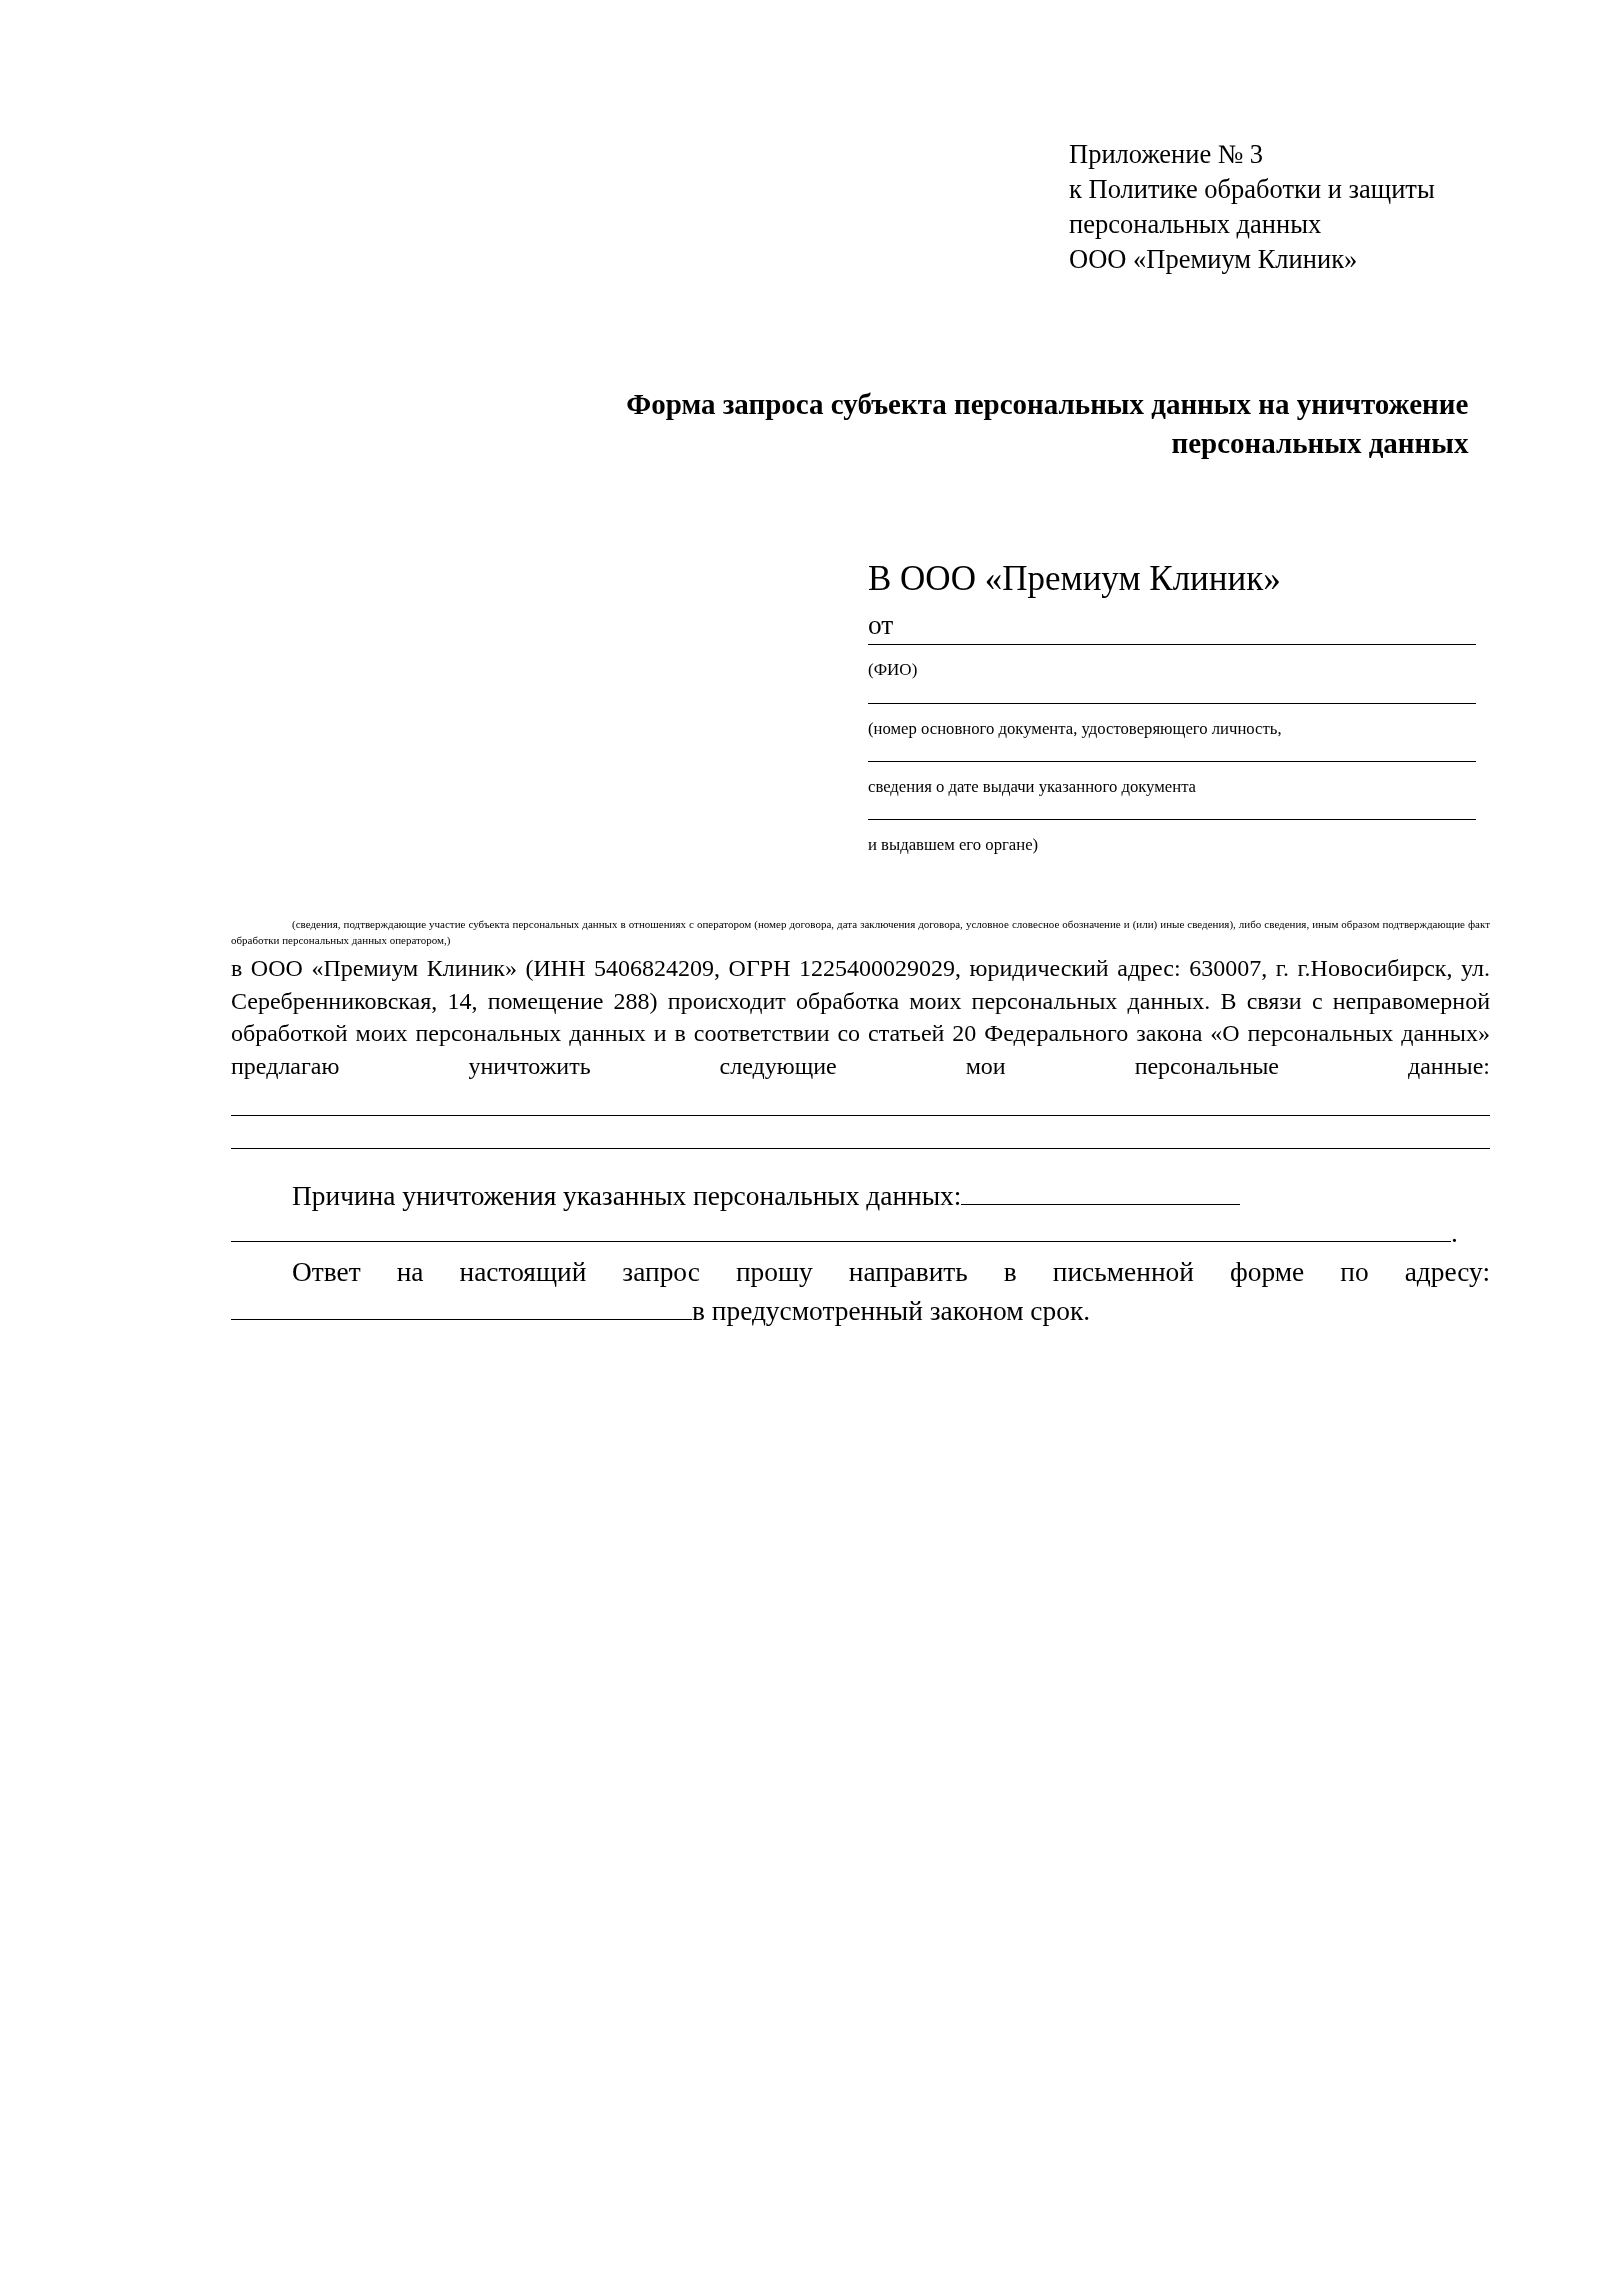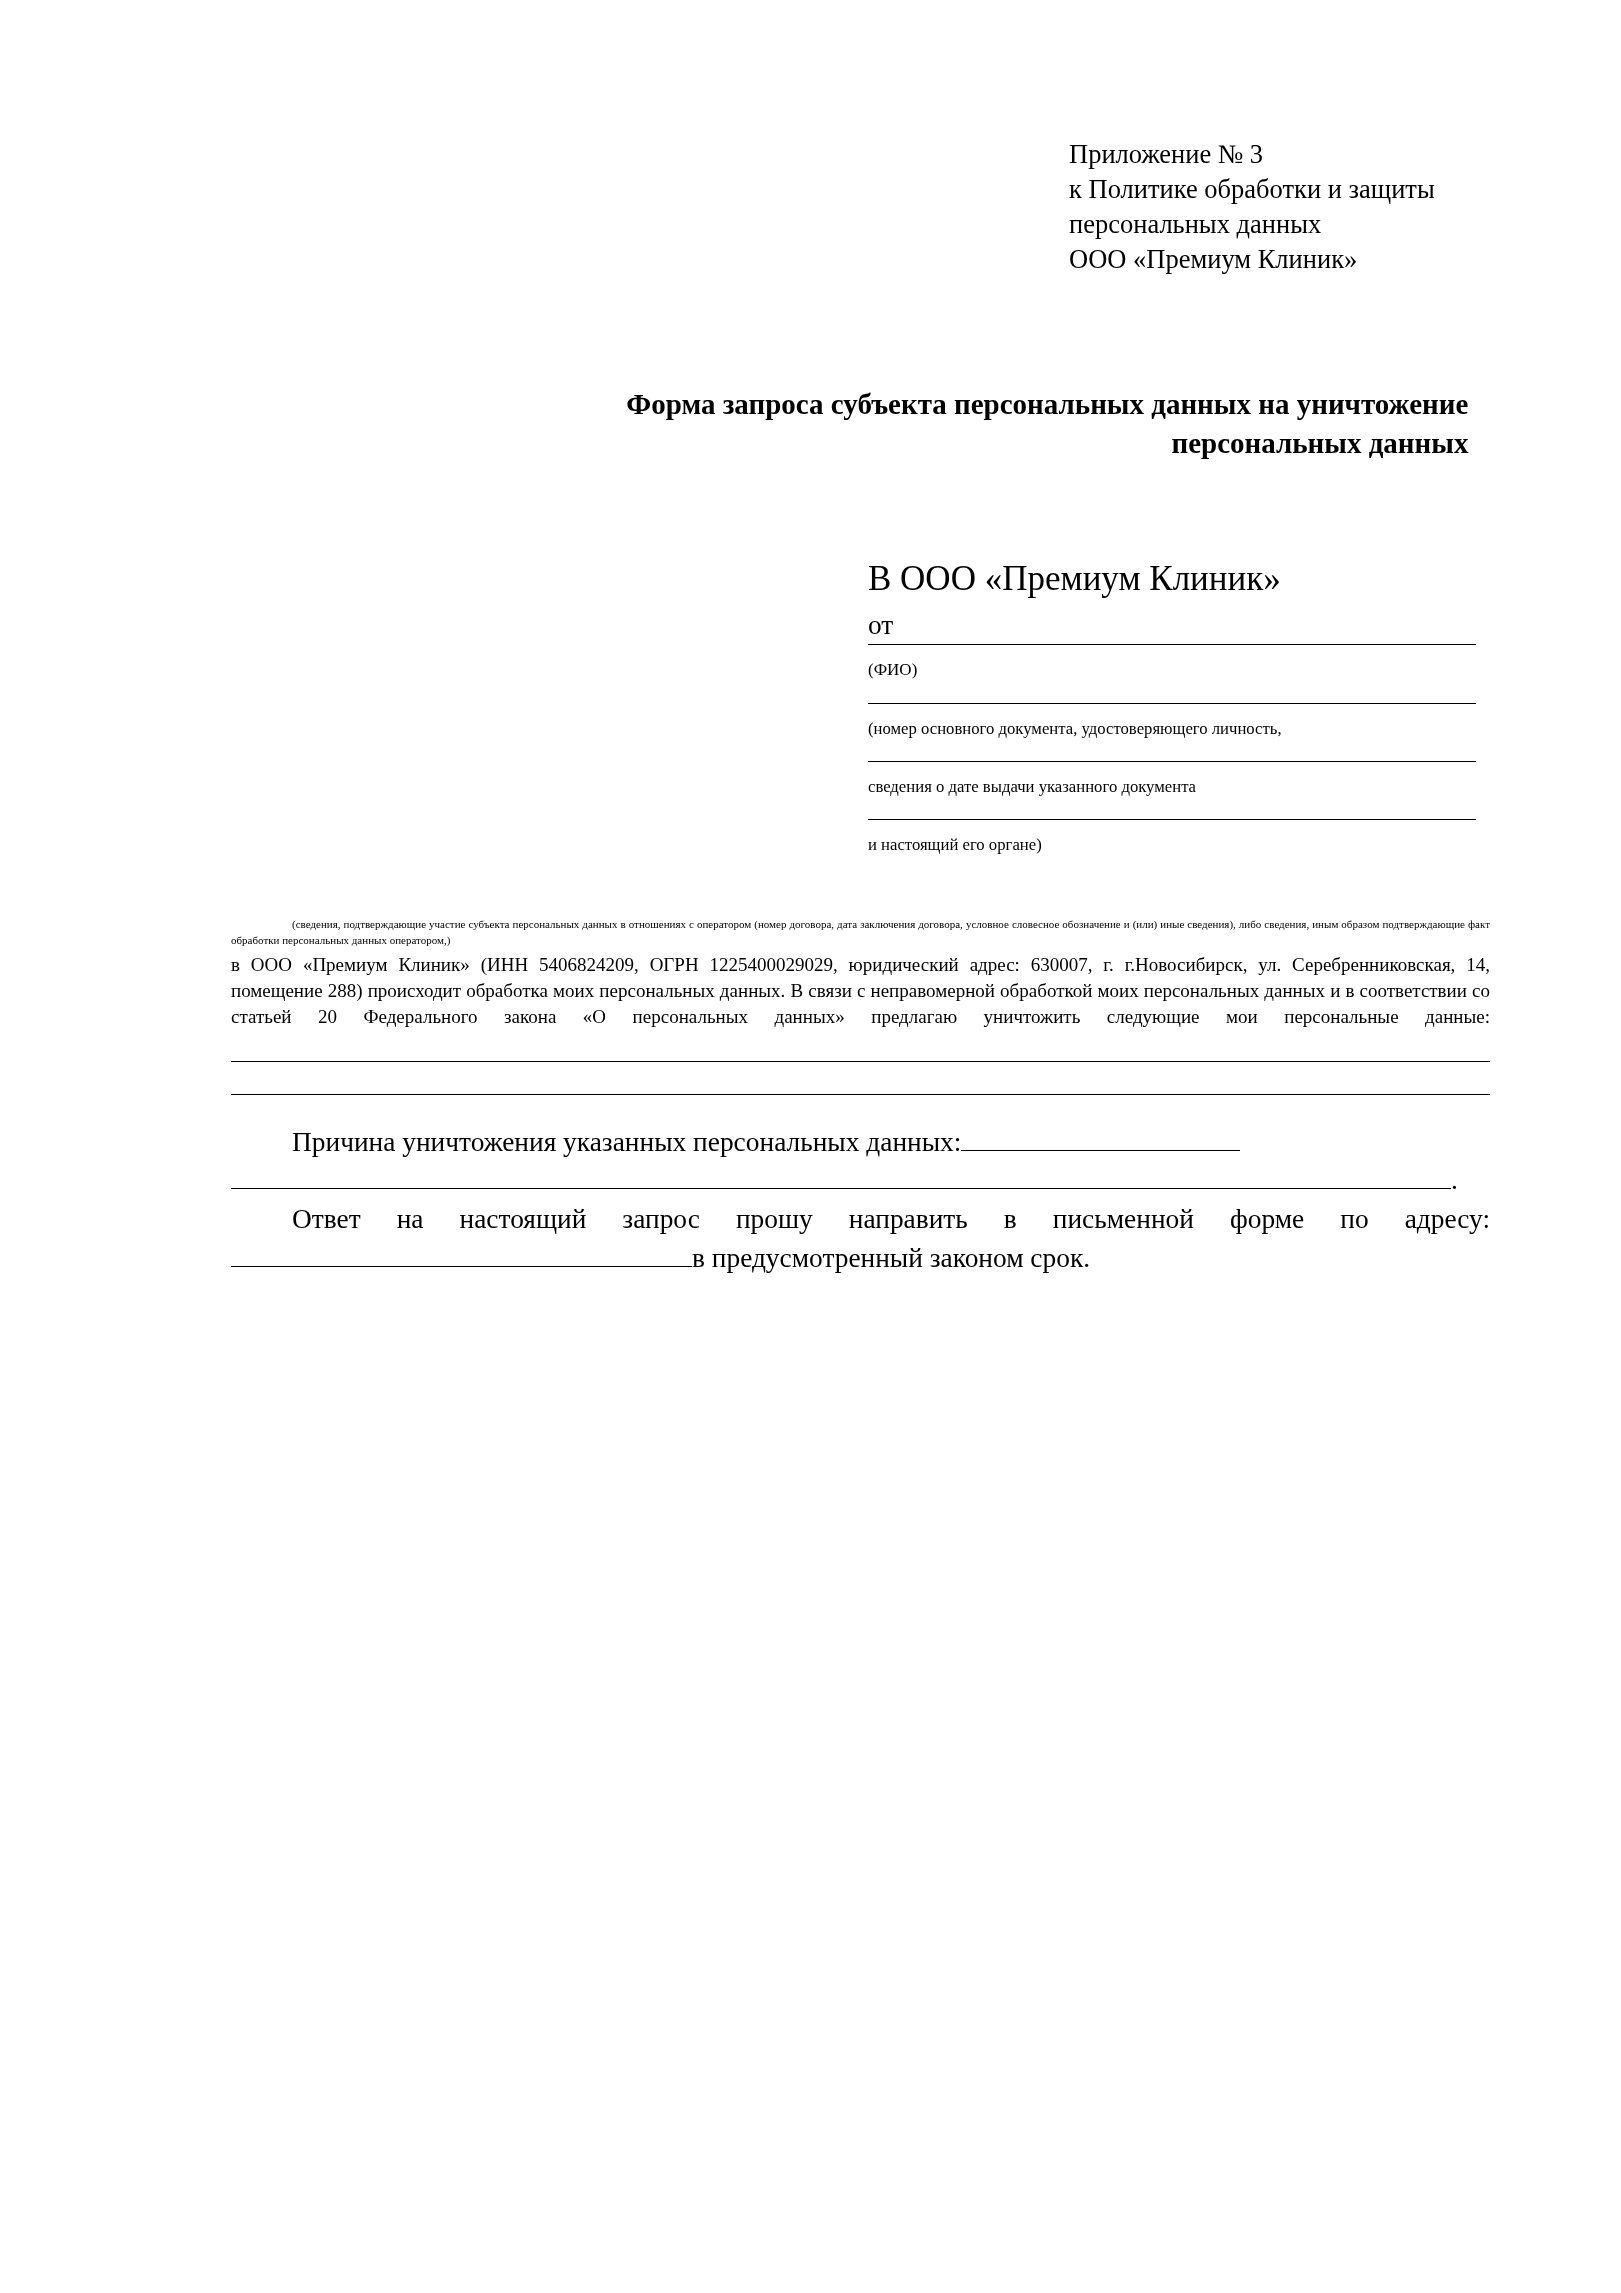--- a/index.html
+++ b/index.html
@@ -94,21 +94,21 @@
     line-height: 1.42;
     text-align: justify;
     margin-top: 2.9px;
   }
   .note .indent-first {
     padding-left: 61px;
   }
   .para {
     text-align: justify;
     text-justify: inter-word;
-    font-size: 19px;
+    font-size: 24px;
     line-height: 1.36;
     margin-top: 3.9px;
   }
   .para.justify-all {
     text-align-last: justify;
   }
   .full-rule {
     border-bottom: 1.6px solid #000;
     height: 0;
     margin-top: 32px;
@@ -169,21 +169,21 @@
     <div class="addressee">
       <div class="to-line">В ООО «Премиум Клиник»</div>
       <div class="from-label">от</div>
       <div class="rule"></div>
       <div class="caption">(ФИО)</div>
       <div class="rule gap-rule"></div>
       <div class="caption small">(номер основного документа, удостоверяющего личность,</div>
       <div class="rule gap-rule"></div>
       <div class="caption small">сведения о дате выдачи указанного документа</div>
       <div class="rule gap-rule"></div>
-      <div class="caption small">и настоящий его органе)</div>
+      <div class="caption small">и выдавшем его органе)</div>
     </div>
 
     <div class="body-block">
 
 
       <div class="note">
         <span class="indent-first">(сведения, подтверждающие участие субъекта персональных данных в отношениях с оператором (номер договора, дата заключения договора, условное словесное обозначение и (или) иные сведения), либо сведения, иным образом подтверждающие факт обработки персональных данных оператором,)</span>
       </div>
 
       <div class="para justify-all">в ООО «Премиум Клиник» (ИНН 5406824209, ОГРН 1225400029029, юридический адрес: 630007, г. г.Новосибирск, ул. Серебренниковская, 14, помещение 288) происходит обработка моих персональных данных. В связи с неправомерной обработкой моих персональных данных и в соответствии со статьей 20 Федерального закона «О персональных данных» предлагаю уничтожить следующие мои персональные данные:</div>

